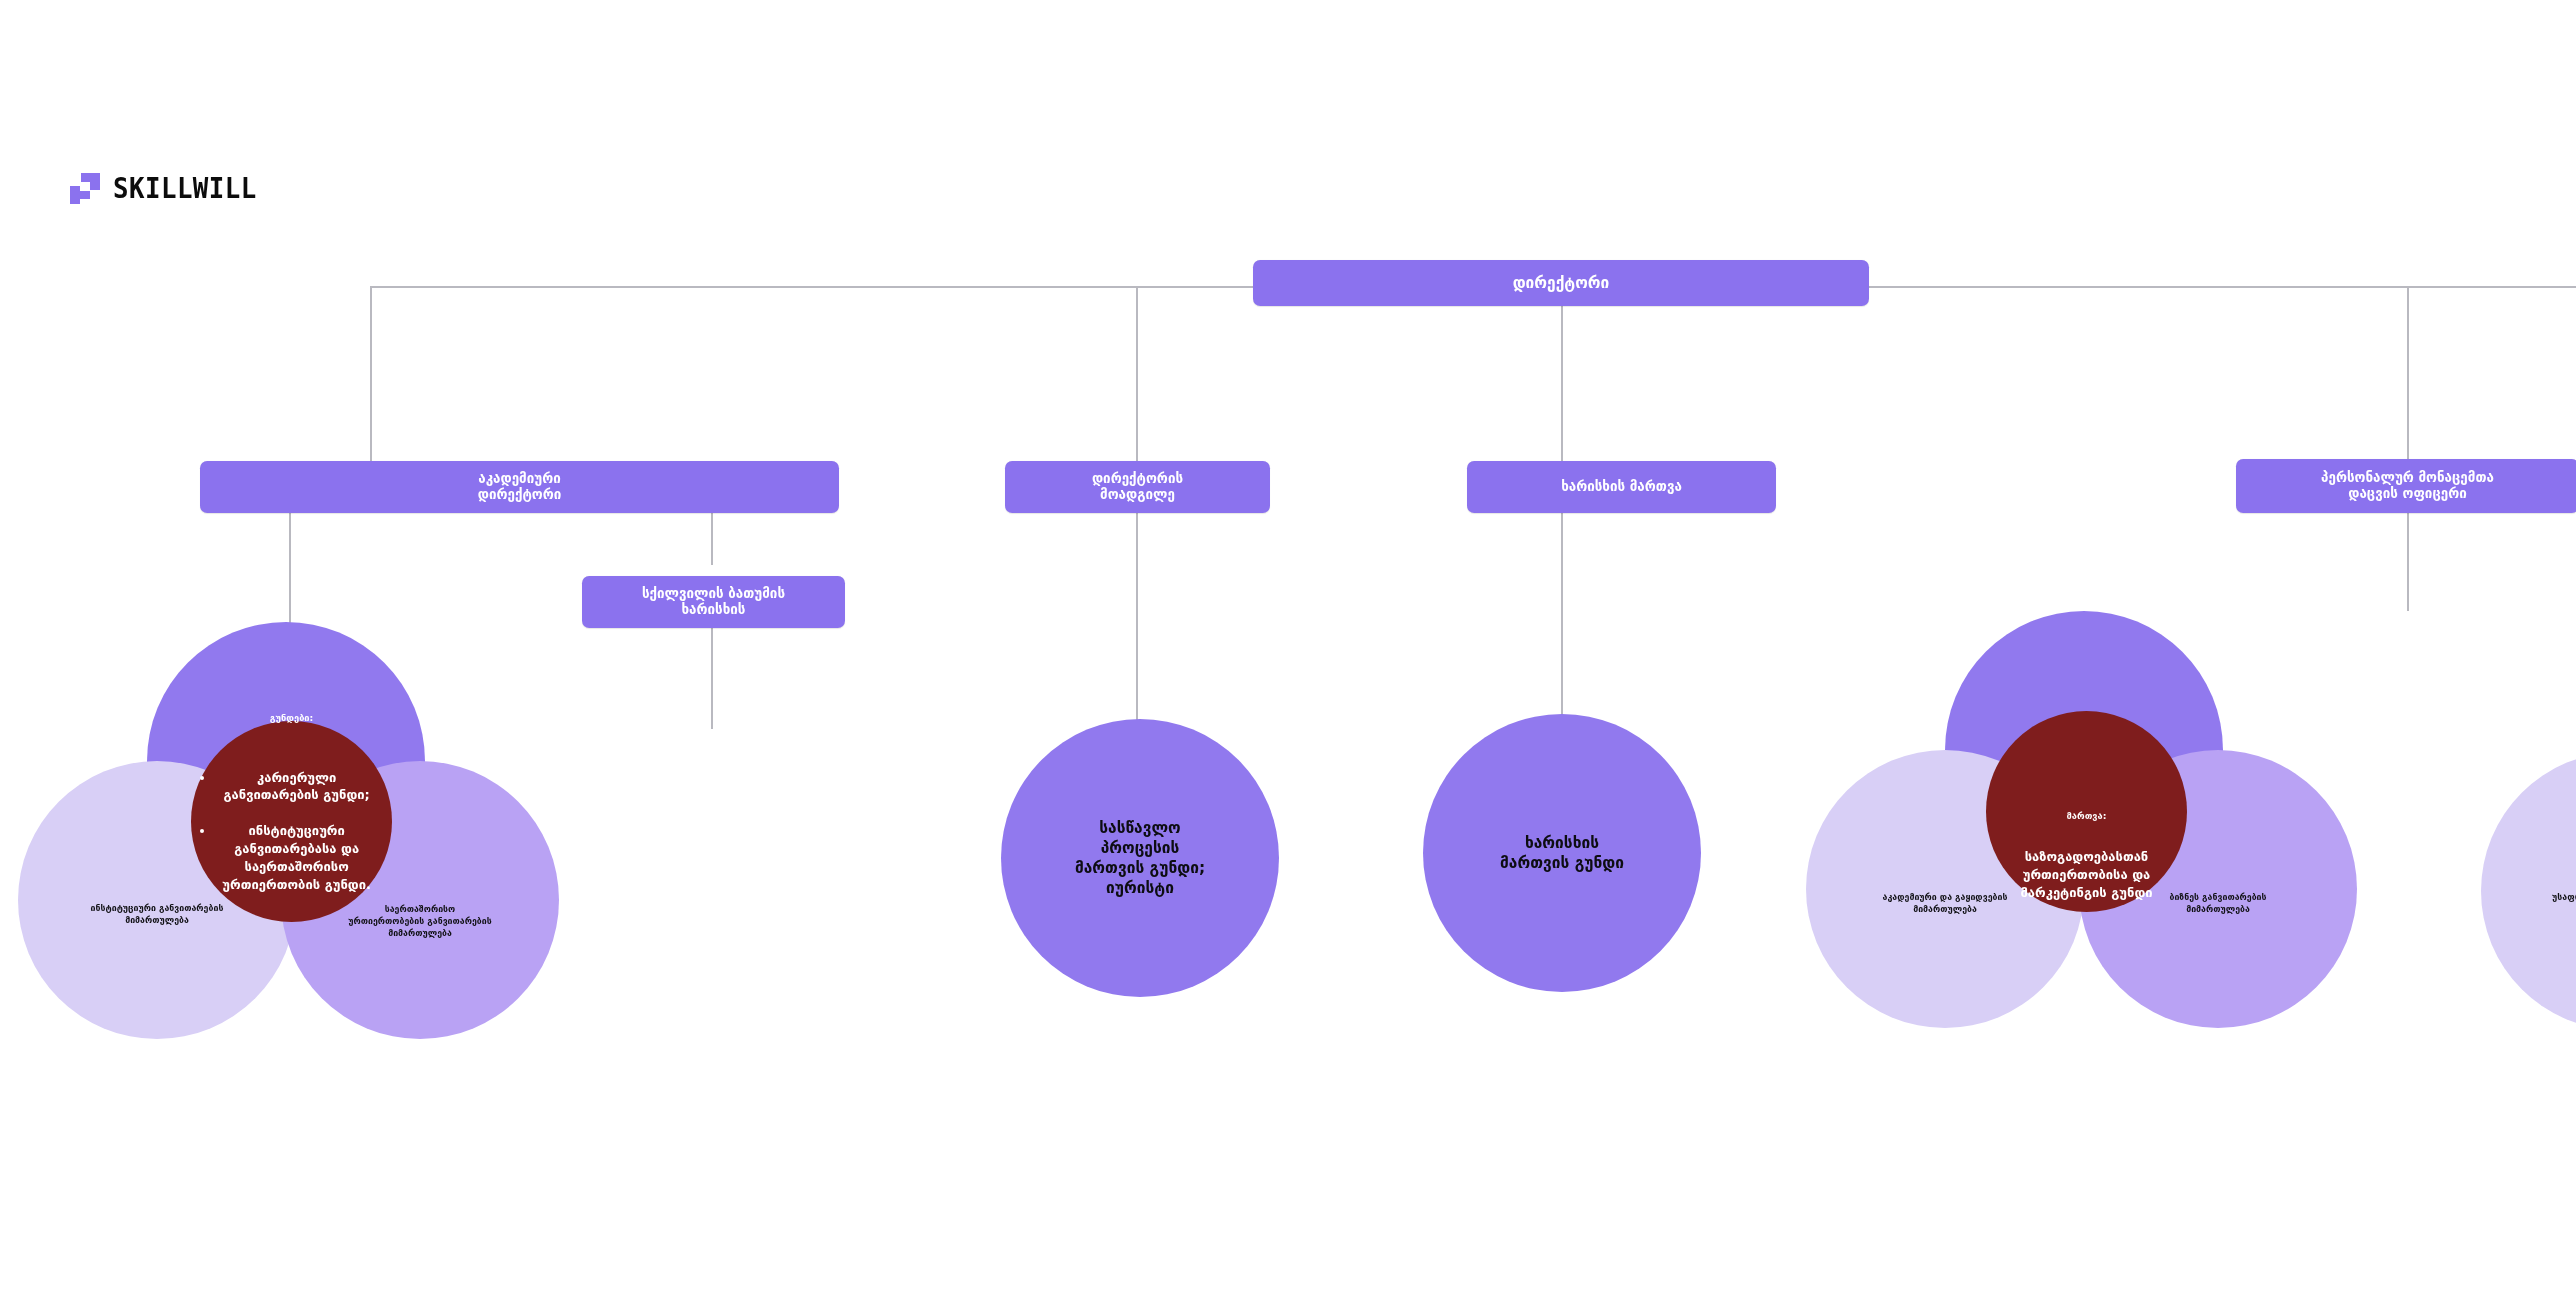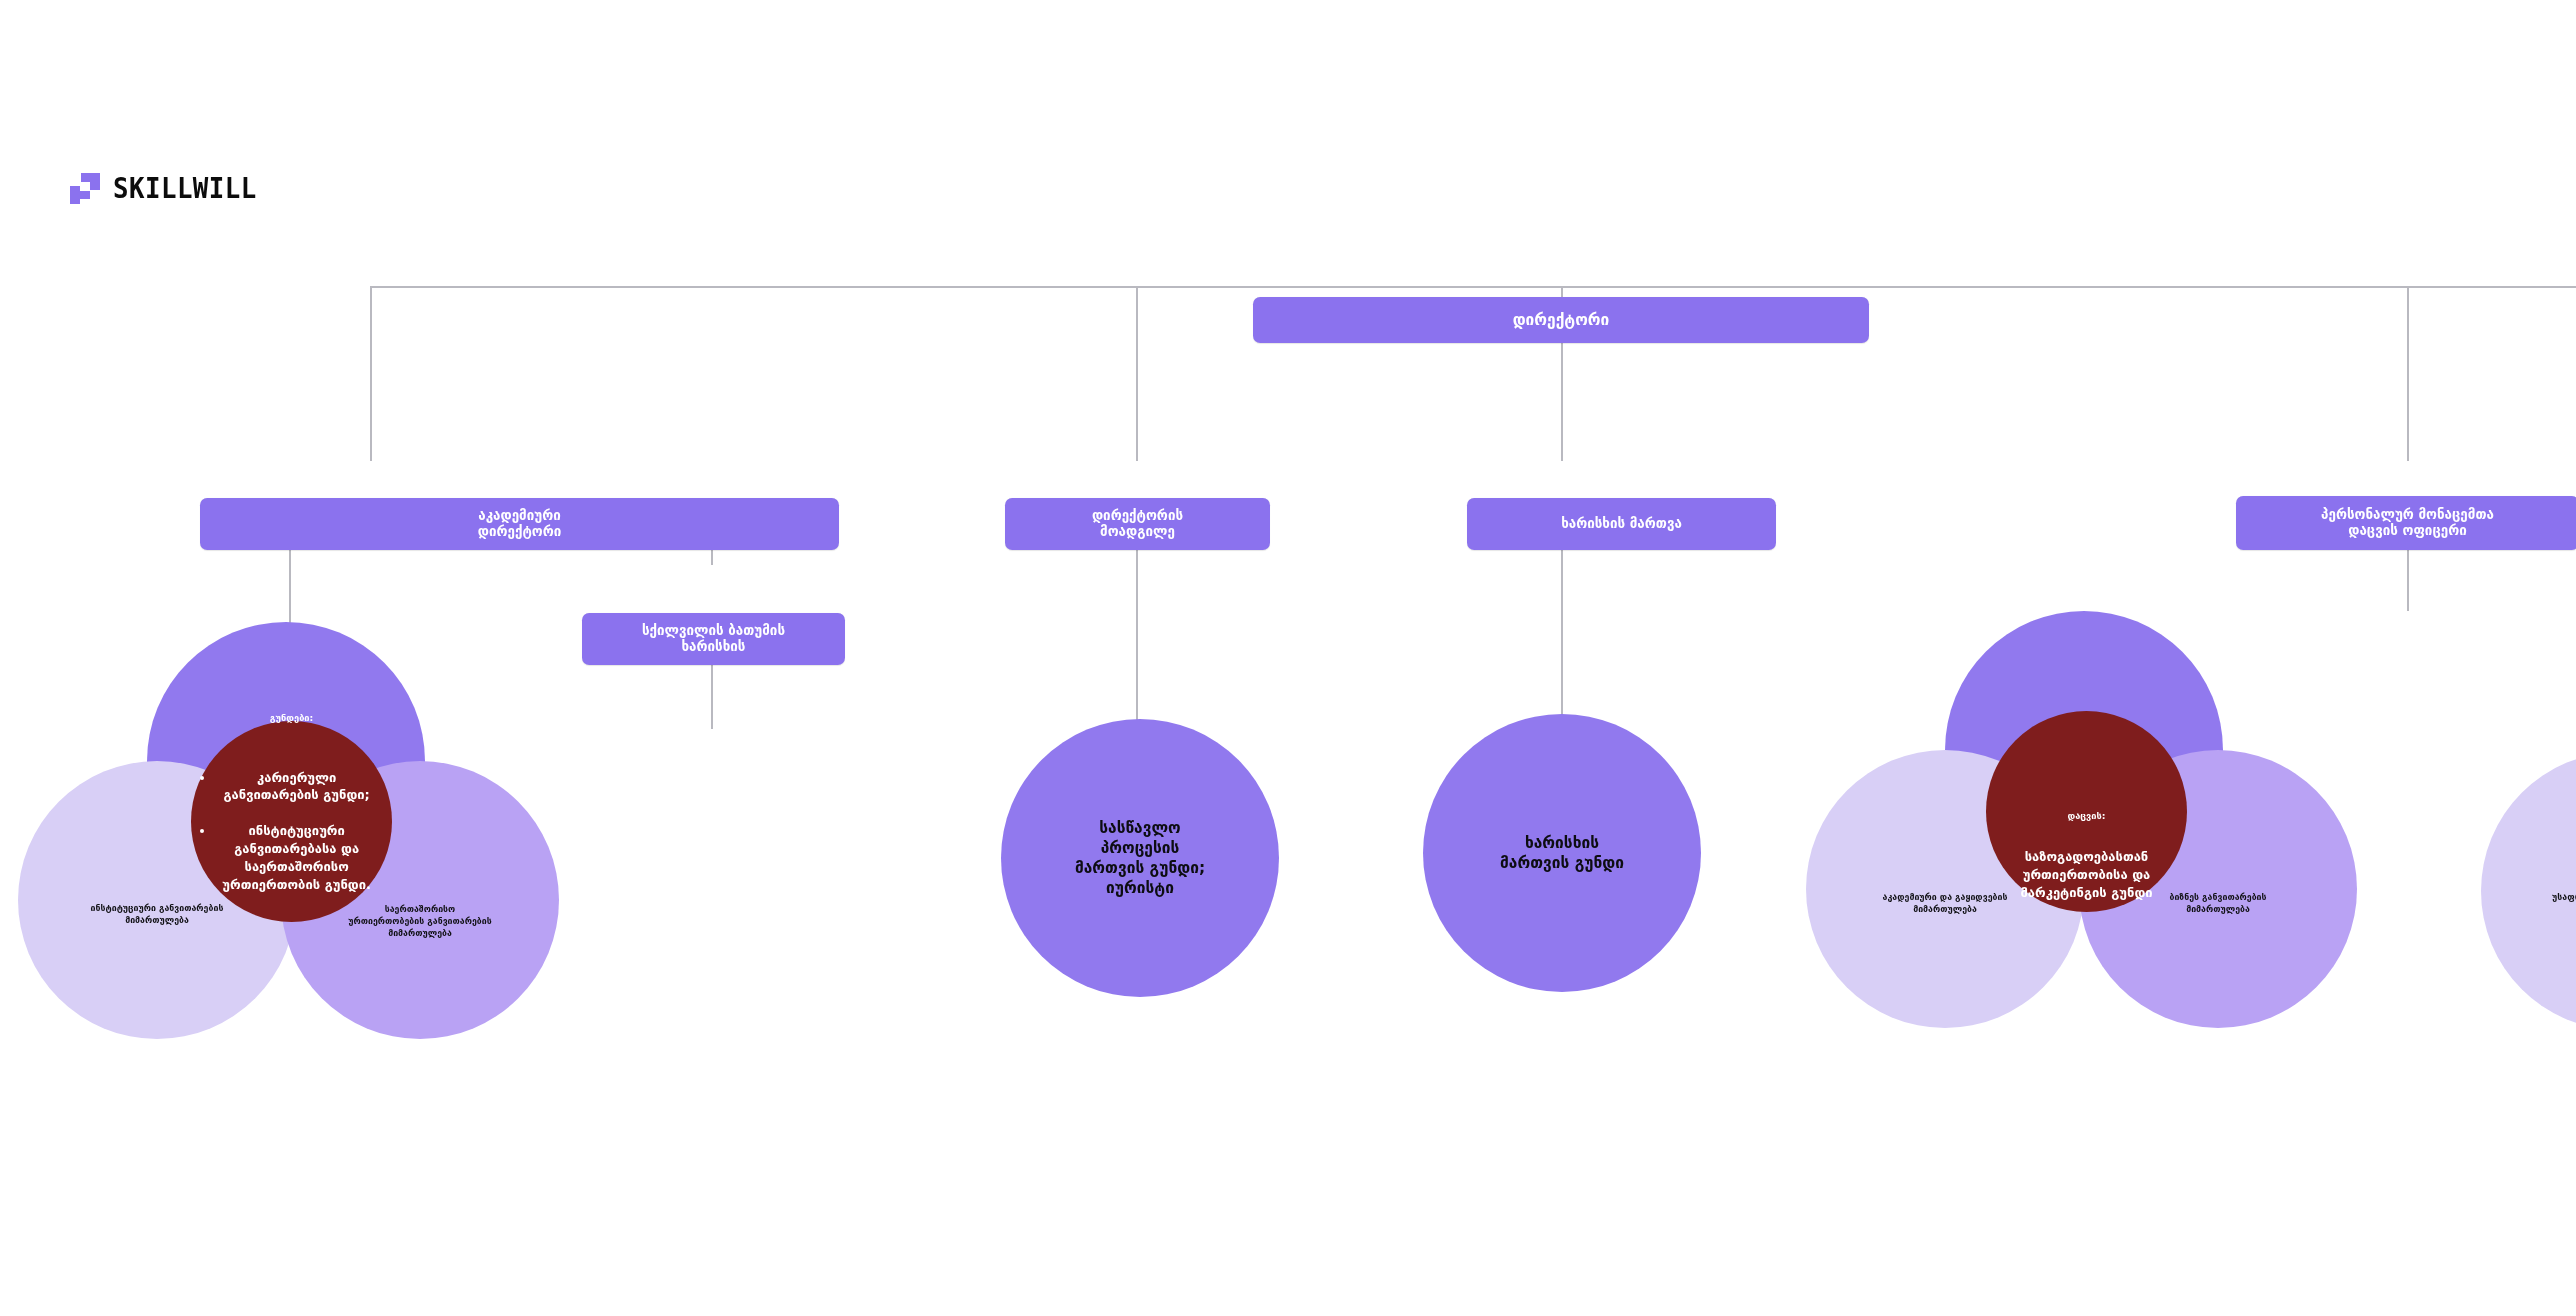--- a/index.html
+++ b/index.html
@@ -36,21 +36,20 @@
     background: #8B72EE;
     border-radius: 7.2px;
     color: #ffffff;
     display: flex; align-items: center; justify-content: center;
     text-align: center;
     font-weight: 700;
     line-height: 1.22;
     padding: 4.1px 8.2px;
     box-shadow: 0 0.5px 1px rgba(0,0,0,.10);
     white-space: pre-line;
-    margin-top: 37px;
   }
   .node.root { font-size: 15.5px; }
   .node.lvl2 { font-size: 13.4px; }
   .node.lvl3 { font-size: 13.4px; }
 
   
   .circle {
     position: absolute; border-radius: 50%;
     display: flex; align-items: center; justify-content: center;
     text-align: center; color: #111115;
@@ -168,21 +167,21 @@
   <div class="circle c-left" style="left:1806px; top:750px; width:278px; height:278px;">
     <span class="lbl">აკადემიური და გაყიდვების
 მიმართულება</span>
   </div>
   <div class="circle c-right" style="left:2079px; top:750px; width:278px; height:278px;">
     <span class="lbl">ბიზნეს განვითარების
 მიმართულება</span>
   </div>
   <div class="circle c-core" style="left:1986px; top:711px; width:201px; height:201px;">
     <div class="core-inner">
-      <div class="core-title">დაცვის:</div>
+      <div class="core-title">მართვა:</div>
       <div class="core-body plain">საზოგადოებასთან ურთიერთობისა და მარკეტინგის გუნდი</div>
     </div>
   </div>
 
   <div class="circle c-left" style="left:2481px; top:752px; width:278px; height:278px;">
     <span class="lbl">უსაფრთხოების მიმართულება</span>
   </div>
 
 </div>
 

